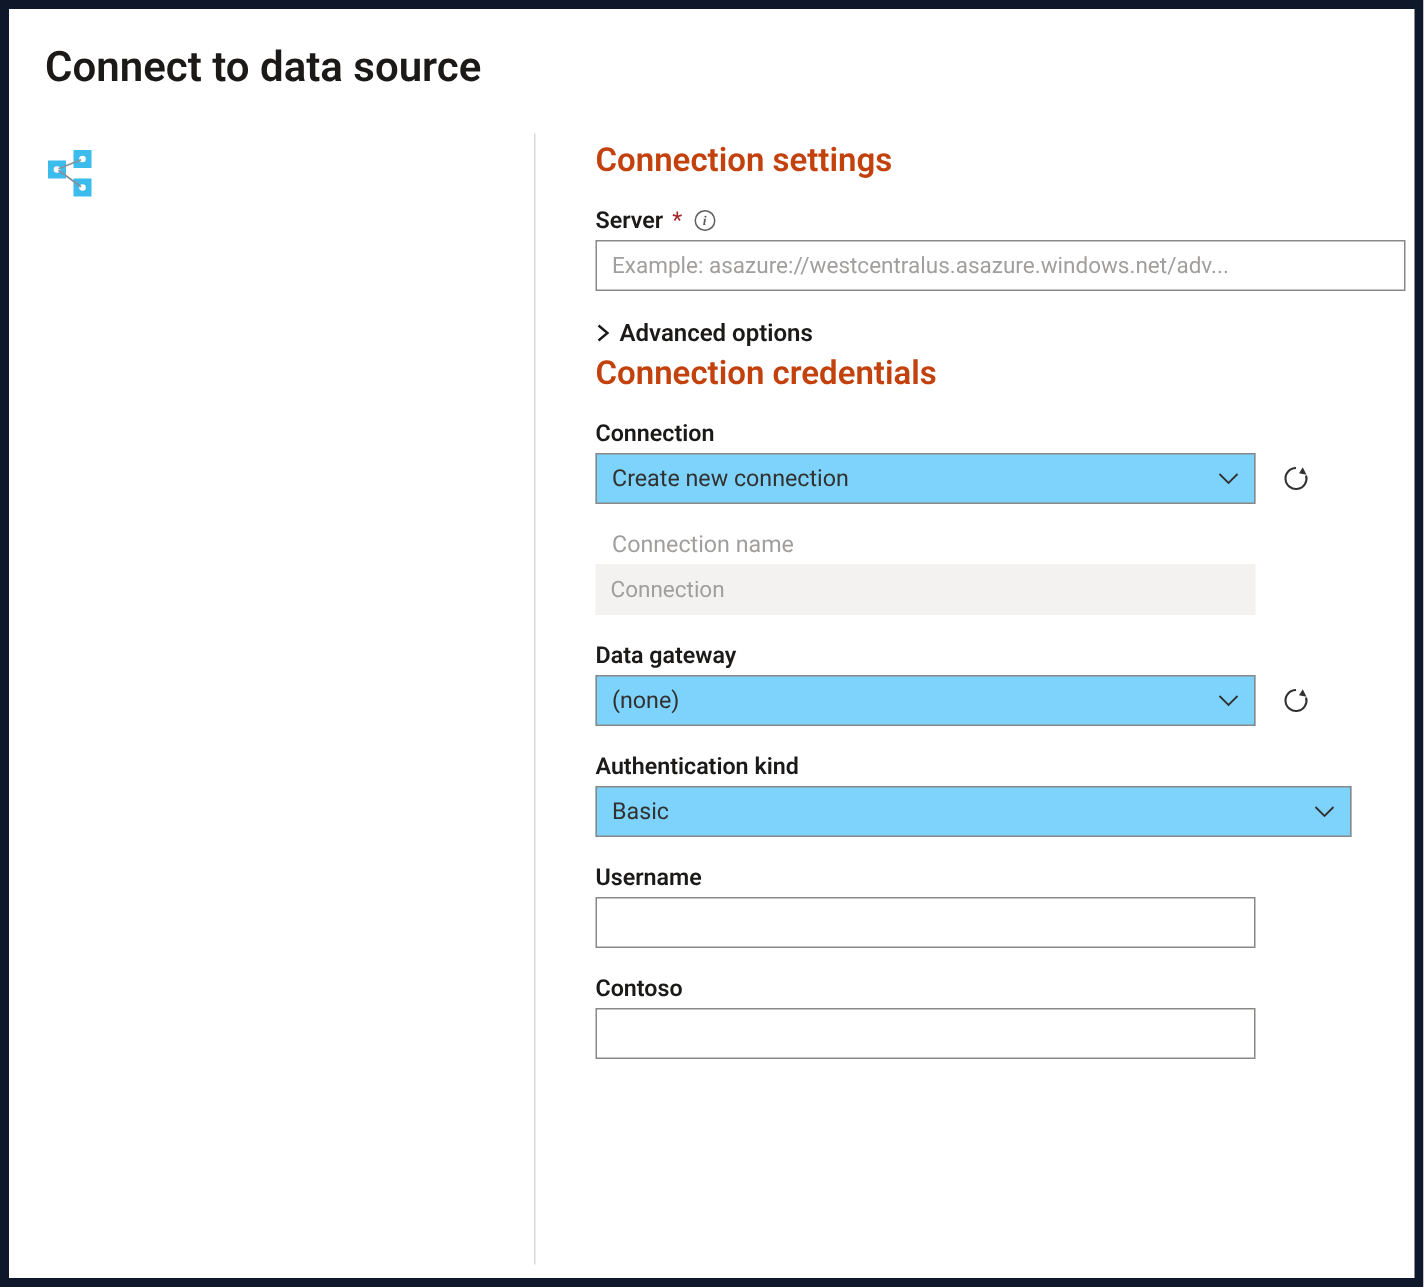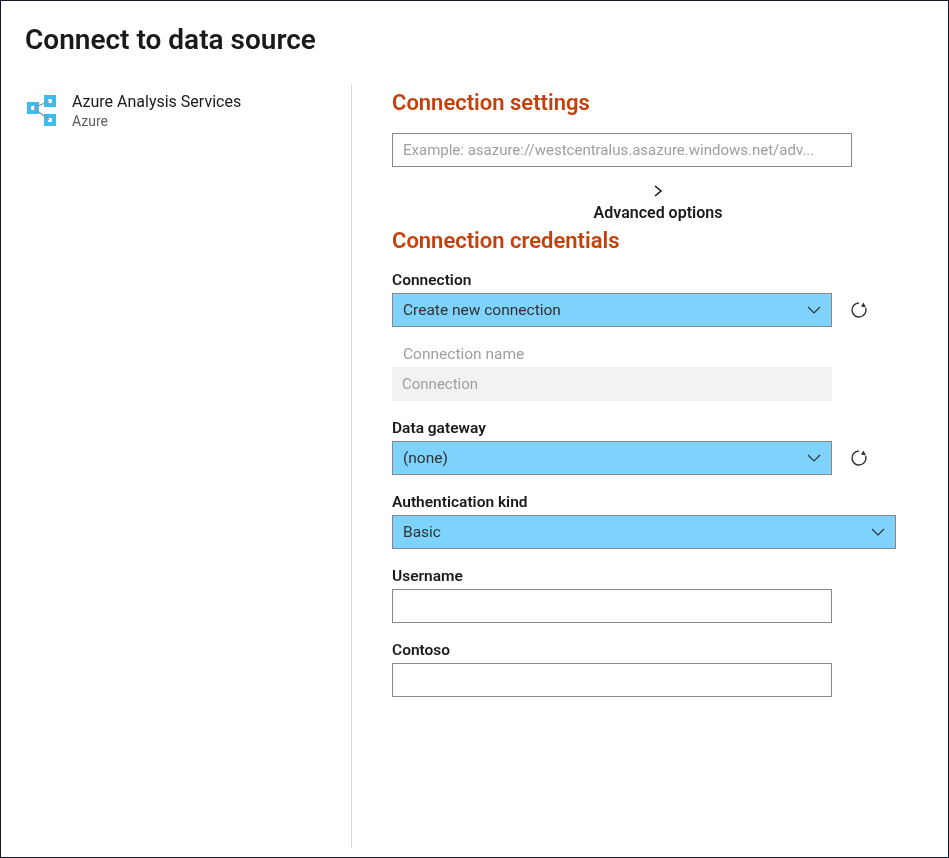--- a/index.html
+++ b/index.html
@@ -5,21 +5,21 @@
   * { box-sizing: border-box; }
   html, body {
     margin: 0; padding: 0;
     font-family: "Segoe UI", -apple-system, BlinkMacSystemFont, Roboto, Arial, sans-serif;
     color: #323130;
     background: #fff;
   }
   .page {
     width: 949px;
     height: 858px;
-    border: 1px solid #0f172a;
+    border: 6px solid #0f172a;
     padding: 22px 0 0 0;
     overflow: hidden;
     position: relative;
     background: #fff;
   }
   .page-title {
     font-size: 28px;
     font-weight: 600;
     margin: 0 0 28px 24px;
     color: #1b1a19;
@@ -153,28 +153,27 @@
   }
   .adv-toggle {
     display: flex;
     align-items: center;
     gap: 6px;
     font-size: 16px;
     font-weight: 600;
     color: #1b1a19;
     cursor: pointer;
     margin-top: 8px;
-    flex-direction: column;
   }
   .adv-toggle .caret {
     transform: rotate(0deg);
     display: inline-block;
   }
   .input-narrow { width: 440px; }
-  .full-input { width: 460px; }
+  .full-input { width: 540px; }
   svg { display: block; }
 </style>
 </head>
 <body>
 
 <div class="page">
 
   <h1 class="page-title">Connect to data source</h1>
 
   <div class="columns">
@@ -185,34 +184,35 @@
             <rect x="2" y="8" width="12" height="12" fill="#3bbced"></rect>
             <rect x="19" y="1" width="12" height="12" fill="#3bbced"></rect>
             <rect x="19" y="20" width="12" height="12" fill="#3bbced"></rect>
             <circle cx="8" cy="14" r="2.2" fill="#fff"></circle>
             <circle cx="25" cy="7" r="2.2" fill="#fff"></circle>
             <circle cx="25" cy="26" r="2.2" fill="#fff"></circle>
             <line x1="9" y1="13.5" x2="24" y2="7.5" stroke="#879199" stroke-width="1.2"></line>
             <line x1="9" y1="14.5" x2="24" y2="25.5" stroke="#879199" stroke-width="1.2"></line>
           </svg>
         </div>
-        <div>
-          <div class="source-title">Azure Analysis Services</div>
-          <div class="source-sub">Azure</div>
-        </div>
       </div>
     </div>
 
     <div class="divider"></div>
 
     <div class="right">
 
       <div class="section-title">Connection settings</div>
 
       <div class="field">
+        <div class="field-label">
+          <span>Server</span>
+          <span class="required-star">*</span>
+          <span class="info-icon">i</span>
+        </div>
         <input class="text-input full-input" type="text" placeholder="Example: asazure://westcentralus.asazure.windows.net/adv..." style="">
       </div>
 
 
       <div class="adv-toggle">
         <span class="caret">
           <svg width="10" height="12" viewBox="0 0 10 12">
               <path d="M2 1 L8 6 L2 11" fill="none" stroke="#1b1a19" stroke-width="1.6"></path>
             </svg>
         </span>

